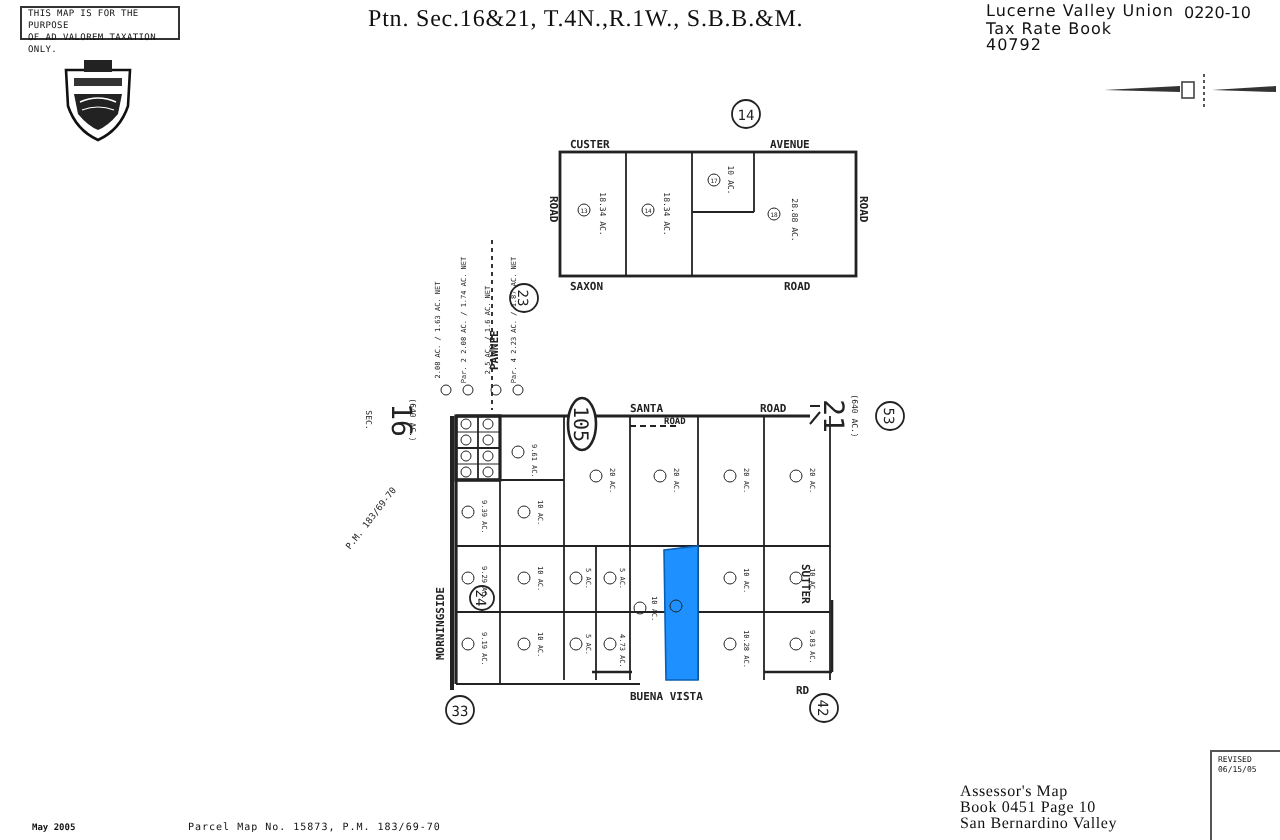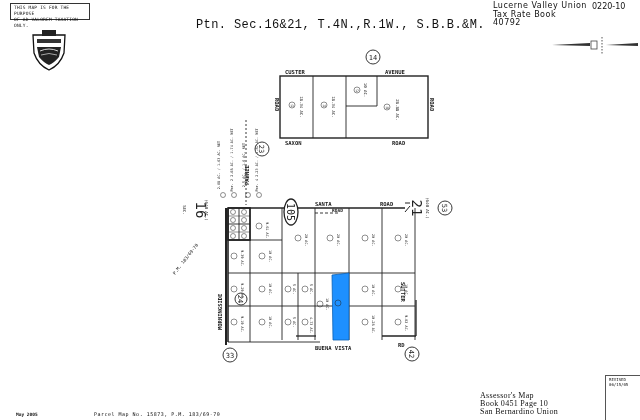--- a/index.html
+++ b/index.html
@@ -1,19 +1,19 @@
 <!DOCTYPE html>
 <html><head>
 <meta charset="utf-8">
 <style>
   html,body{margin:0;padding:0;background:#fff;}
   body{width:640px;height:420px;position:relative;overflow:hidden;font-family:"DejaVu Sans Mono",monospace;color:#111;}
   .abs{position:absolute;}
   .disclaimer{left:10px;top:3px;width:80px;height:17px;border:1px solid #333;font-size:4.5px;line-height:6px;padding:1px 3px;box-sizing:border-box;letter-spacing:0.2px;}
-  .title{left:196px;top:2px;font-size:12px;font-family:Liberation Mono, monospace;letter-spacing:0.4px;margin-top:16px;}
+  .title{left:184px;top:2px;font-size:12px;font-family:Liberation Serif, serif;letter-spacing:0.4px;}
   .tra{left:493px;top:2px;font-size:8px;line-height:8.5px;font-family:"DejaVu Sans",sans-serif;letter-spacing:0.5px;}
   .mapno{left:592px;top:2px;font-size:8px;font-family:"DejaVu Sans",sans-serif;}
   .footer-left{left:16px;top:412px;font-size:4.5px;font-weight:bold;}
   .footer-mid{left:94px;top:411px;font-size:5px;letter-spacing:0.5px;}
   .assessor{left:480px;top:392px;font-size:8px;line-height:8px;font-family:Liberation Serif, serif;letter-spacing:0.3px;}
   .revised{left:605px;top:375px;width:40px;height:50px;border-left:1px solid #555;border-top:1px solid #555;font-size:4px;line-height:5px;padding:1px 3px;box-sizing:border-box;}
   svg text{font-family:"DejaVu Sans Mono",monospace;}
 </style>
 </head>
 <body>
@@ -224,18 +224,18 @@
     <circle cx="233" cy="236" r="2.5"></circle>
     <circle cx="244" cy="236" r="2.5"></circle>
   </g>
 </svg>
 
 <div class="abs footer-left">May 2005</div>
 <div class="abs footer-mid">Parcel Map No. 15873, P.M. 183/69-70</div>
 <div class="abs assessor">
   <div>Assessor's Map</div>
   <div>Book 0451 Page 10</div>
-  <div>San Bernardino Union</div>
+  <div>San Bernardino Valley</div>
 </div>
 <div class="abs revised">
   <div>REVISED</div>
   <div>06/15/05</div>
 </div>
 
 </body></html>

